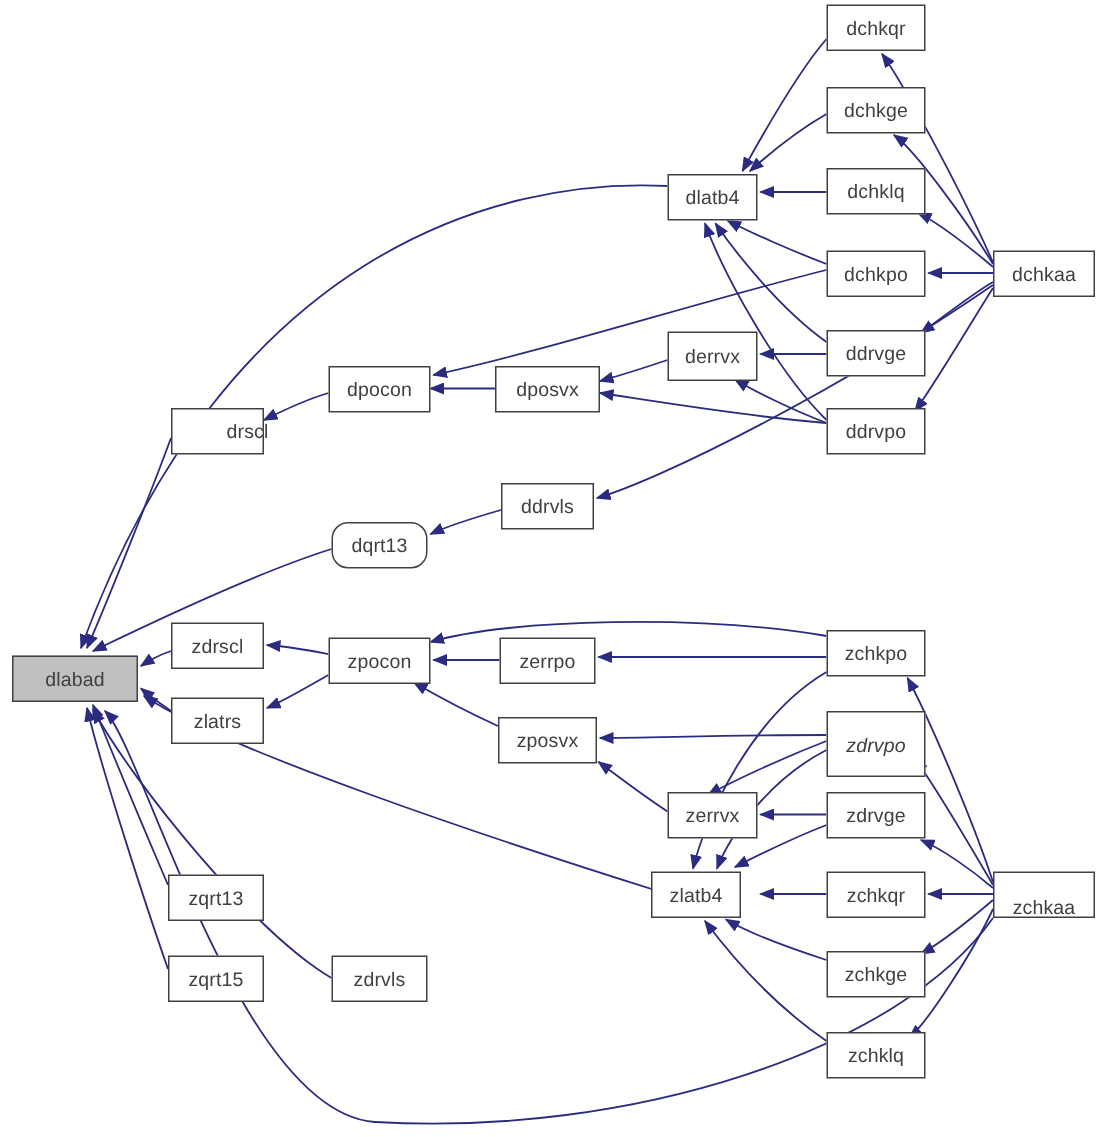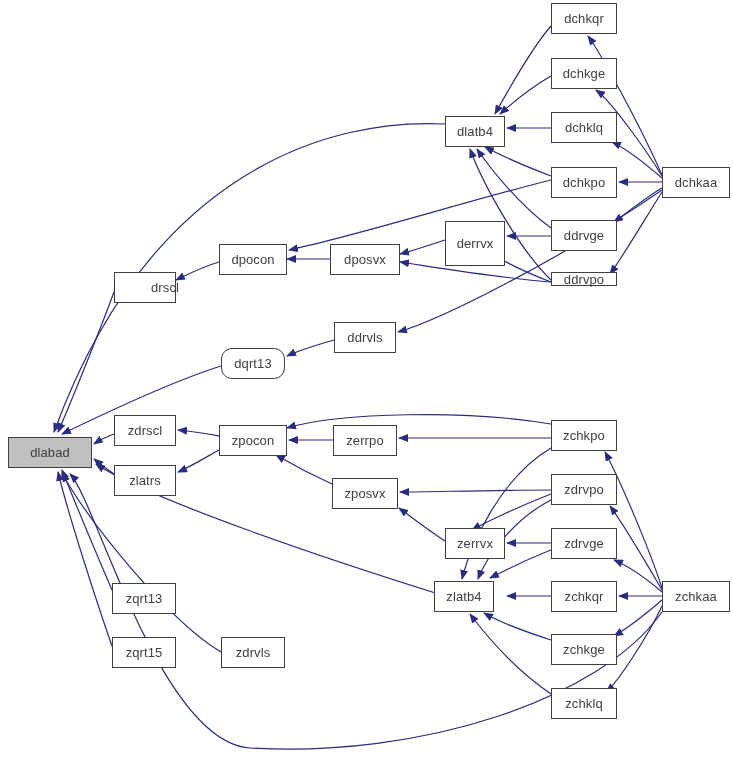--- a/index.html
+++ b/index.html
@@ -117,21 +117,21 @@
       </div>
       <div class="node" style="left: 333px; top: 425px; width: 64px; height: 31px;">
         <span class="lbl">zerrpo</span>
       </div>
       <div class="node" style="left: 332px; top: 478px; width: 66px; height: 31px;">
         <span class="lbl">zposvx</span>
       </div>
       <div class="node" style="left: 445px; top: 116px; width: 60px; height: 31px;">
         <span class="lbl">dlatb4</span>
       </div>
-      <div class="node" style="left: 445px; top: 221px; width: 60px; height: 45px;">
+      <div class="node" style="left: 445px; top: 221px; width: 60px; height: 33px;">
         <span class="lbl">derrvx</span>
       </div>
       <div class="node" style="left: 445px; top: 528px; width: 60px; height: 31px;">
         <span class="lbl">zerrvx</span>
       </div>
       <div class="node" style="left: 434px; top: 581px; width: 60px; height: 31px;">
         <span class="lbl">zlatb4</span>
       </div>
       <div class="node" style="left: 551px; top: 3px; width: 66px; height: 31px;">
         <span class="lbl">dchkqr</span>
@@ -141,41 +141,41 @@
       </div>
       <div class="node" style="left: 551px; top: 112px; width: 66px; height: 31px;">
         <span class="lbl">dchklq</span>
       </div>
       <div class="node" style="left: 551px; top: 167px; width: 66px; height: 31px;">
         <span class="lbl">dchkpo</span>
       </div>
       <div class="node" style="left: 551px; top: 220px; width: 66px; height: 31px;">
         <span class="lbl">ddrvge</span>
       </div>
-      <div class="node" style="left: 551px; top: 272px; width: 66px; height: 14px;">
+      <div class="node" style="left: 551px; top: 272px; width: 66px; height: 31px;">
         <span class="lbl">ddrvpo</span>
       </div>
       <div class="node" style="left: 551px; top: 420px; width: 66px; height: 31px;">
         <span class="lbl">zchkpo</span>
       </div>
-      <div class="node" style="left: 551px; top: 474px; width: 66px; height: 31px;">
+      <div class="node" style="left: 551px; top: 474px; width: 66px; height: 44px; font-style: italic;">
         <span class="lbl">zdrvpo</span>
       </div>
       <div class="node" style="left: 551px; top: 528px; width: 66px; height: 31px; text-align: center;">
         <span class="lbl">zdrvge</span>
       </div>
       <div class="node" style="left: 551px; top: 581px; width: 66px; height: 31px;">
         <span class="lbl">zchkqr</span>
       </div>
       <div class="node" style="left: 551px; top: 634px; width: 66px; height: 31px;">
         <span class="lbl">zchkge</span>
       </div>
       <div class="node" style="left: 551px; top: 688px; width: 66px; height: 31px;">
         <span class="lbl">zchklq</span>
       </div>
       <div class="node" style="left: 662px; top: 167px; width: 68px; height: 31px;">
         <span class="lbl">dchkaa</span>
       </div>
-      <div class="node" style="left: 662px; top: 581px; width: 68px; height: 31px;">
+      <div class="node" style="left: 662px; top: 581px; width: 68px; height: 31px; align-items: flex-end;">
         <span class="lbl">zchkaa</span>
       </div>
     </div>
 </div>
 
 </body></html>

